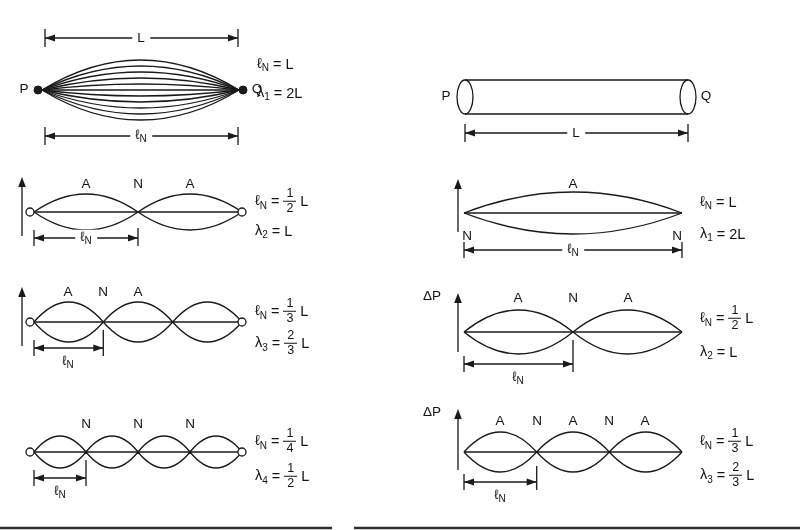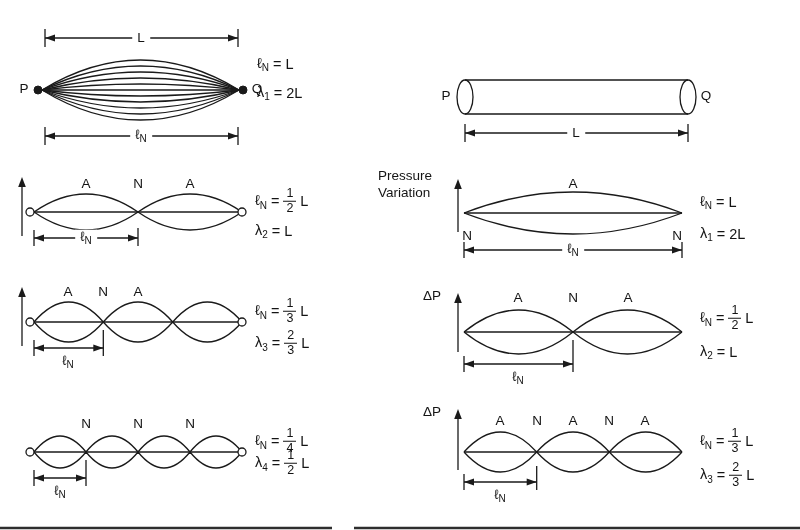--- a/index.html
+++ b/index.html
@@ -206,38 +206,34 @@
   <span class="lbl" style="left:60px;top:492px"><span>ℓ</span><sub>N</sub></span>
   <div class="eq" style="left:255px;top:441px">
     <span class="sym"><span>ℓ</span><sub>N</sub></span>
     <span>=</span>
     <span class="frac">
         <span class="num">1</span>
         <span class="den">4</span>
       </span>
     <span>L</span>
   </div>
-  <div class="eq" style="left:255px;top:463px">
+  <div class="eq" style="left:255px;top:476px">
     <span class="sym"><span>λ</span><sub>4</sub></span>
     <span>=</span>
     <span class="frac">
         <span class="num">1</span>
         <span class="den">2</span>
       </span>
     <span>L</span>
   </div>
 
   <span class="lbl" style="left:446px;top:96px">P</span>
   <span class="lbl" style="left:706px;top:96px">Q</span>
   <span class="lbl bg" style="left:576px;top:133px">L</span>
 
-  <div class="cap" style="left:378px;top:168px">
-    <div>Pressure</div>
-    <div>Variation</div>
-  </div>
 
   <span class="lbl" style="left:573px;top:184px">A</span>
   <span class="lbl" style="left:467px;top:236px">N</span>
   <span class="lbl" style="left:677px;top:236px">N</span>
   <span class="lbl bg" style="left:573px;top:250px"><span>ℓ</span><sub>N</sub></span>
   <div class="eq" style="left:700px;top:202px">
     <span class="sym"><span>ℓ</span><sub>N</sub></span>
     <span>= L</span>
   </div>
   <div class="eq" style="left:700px;top:234px">

